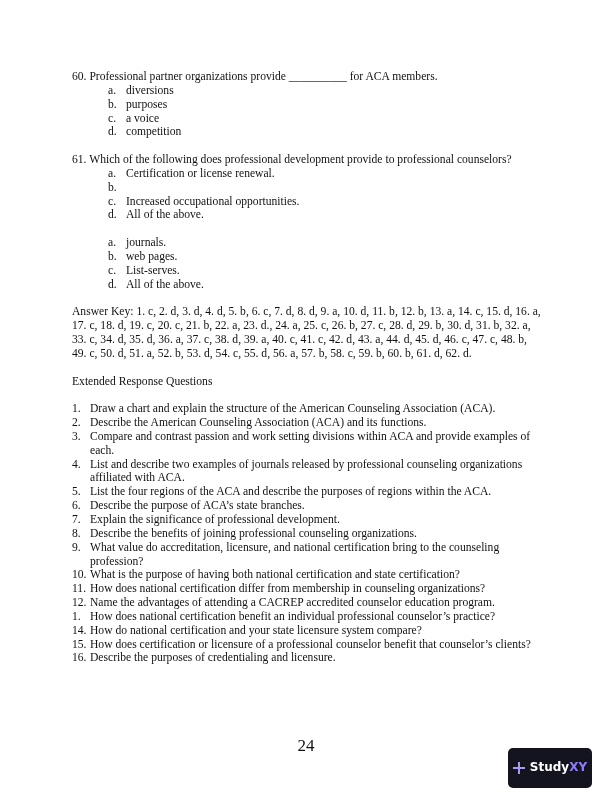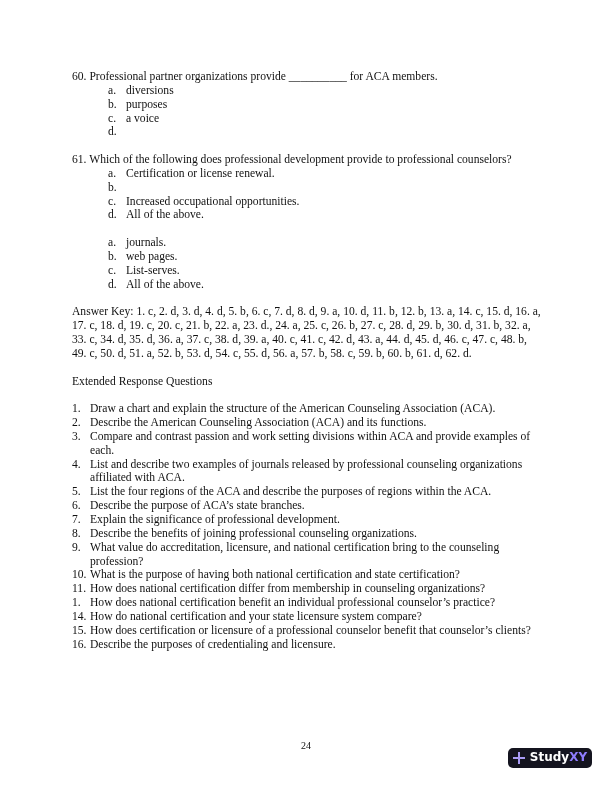--- a/index.html
+++ b/index.html
@@ -16,24 +16,24 @@
     .opt-letter { width: 18px; flex: 0 0 18px; }
     .opt-text { flex: 1; }
     .answer-key { margin: 0 0 13.85px 0; width: 470px; }
     .section-heading { font-weight: normal; margin: 0 0 13.85px 0; }
     .er-list { margin: 0; padding: 0; list-style: none; }
     .er-item { display: flex; }
     .er-num { width: 18px; flex: 0 0 18px; }
     .er-text { flex: 1; }
     .page-number {
       position: absolute; left: 0; width: 612px; top: 739px;
-      text-align: center; font-size: 10px;
+      text-align: center; font-size: 17px;
     }
     .badge {
-      position: absolute; left: 508px; top: 748px; width: 84px; height: 20px;
+      position: absolute; left: 508px; top: 748px; width: 84px; height: 40px;
       background: #14141f; border-radius: 5px;
       display: flex; align-items: center; justify-content: center; gap: 5px;
       font-family: "DejaVu Sans", "Liberation Sans", sans-serif;
       font-weight: bold; font-size: 12px; color: #ffffff;
     }
     .badge-plus { width: 12px; height: 12px; position: relative; }
     .badge-plus::before, .badge-plus::after {
       content: ""; position: absolute; background: #a99bf5;
     }
     .badge-plus::before { left: 5px; top: 0; width: 2px; height: 12px; }
@@ -55,20 +55,21 @@
       <li class="option">
           <span class="opt-letter">b.</span>
           <span class="opt-text">purposes</span>
         </li>
       <li class="option">
           <span class="opt-letter">c.</span>
           <span class="opt-text">a voice</span>
         </li>
       <li class="option">
           <span class="opt-letter">d.</span>
+          <span class="opt-text">competition</span>
         </li>
     </ul>
   </div>
 
   <div class="question">
     <div class="q-stem"><span>61.</span> <span>Which of the following does professional development provide to professional counselors?</span></div>
     <ul class="options">
       <li class="option">
           <span class="opt-letter">a.</span>
           <span class="opt-text">Certification or license renewal.</span>
@@ -151,20 +152,24 @@
       </li>
     <li class="er-item">
         <span class="er-num">10.</span>
         <span class="er-text">What is the purpose of having both national certification and state certification?</span>
       </li>
     <li class="er-item">
         <span class="er-num">11.</span>
         <span class="er-text">How does national certification differ from membership in counseling organizations?</span>
       </li>
     <li class="er-item">
+        <span class="er-num">12.</span>
+        <span class="er-text">Name the advantages of attending a CACREP accredited counselor education program.</span>
+      </li>
+    <li class="er-item">
         <span class="er-num">1.</span>
         <span class="er-text">How does national certification benefit an individual professional counselor’s practice?</span>
       </li>
     <li class="er-item">
         <span class="er-num">14.</span>
         <span class="er-text">How do national certification and your state licensure system compare?</span>
       </li>
     <li class="er-item">
         <span class="er-num">15.</span>
         <span class="er-text">How does certification or licensure of a professional counselor benefit that counselor’s clients?</span>

